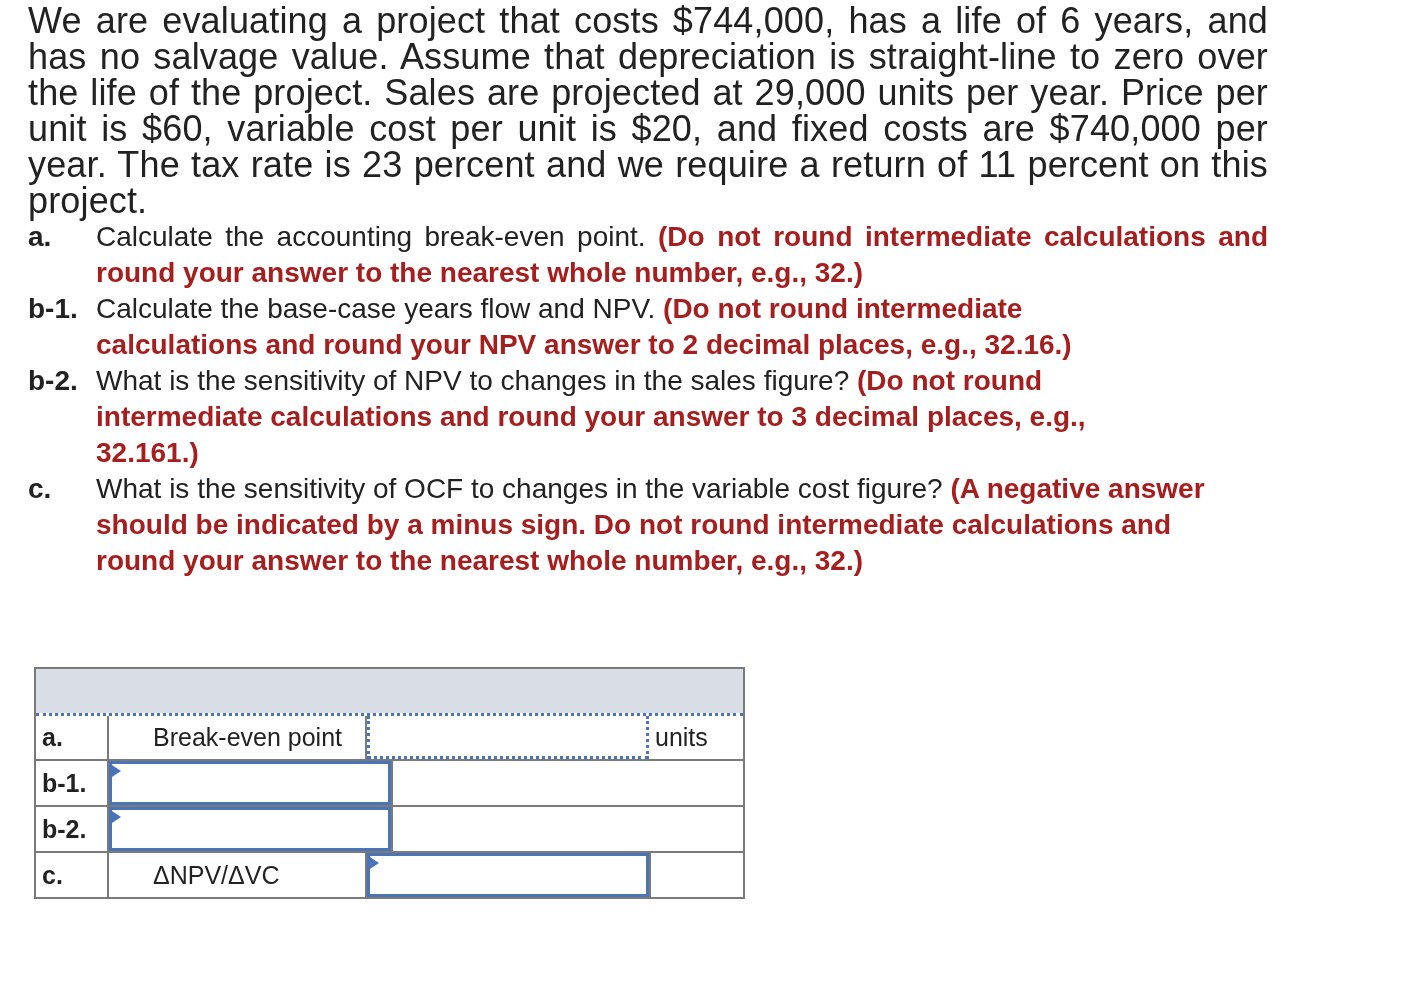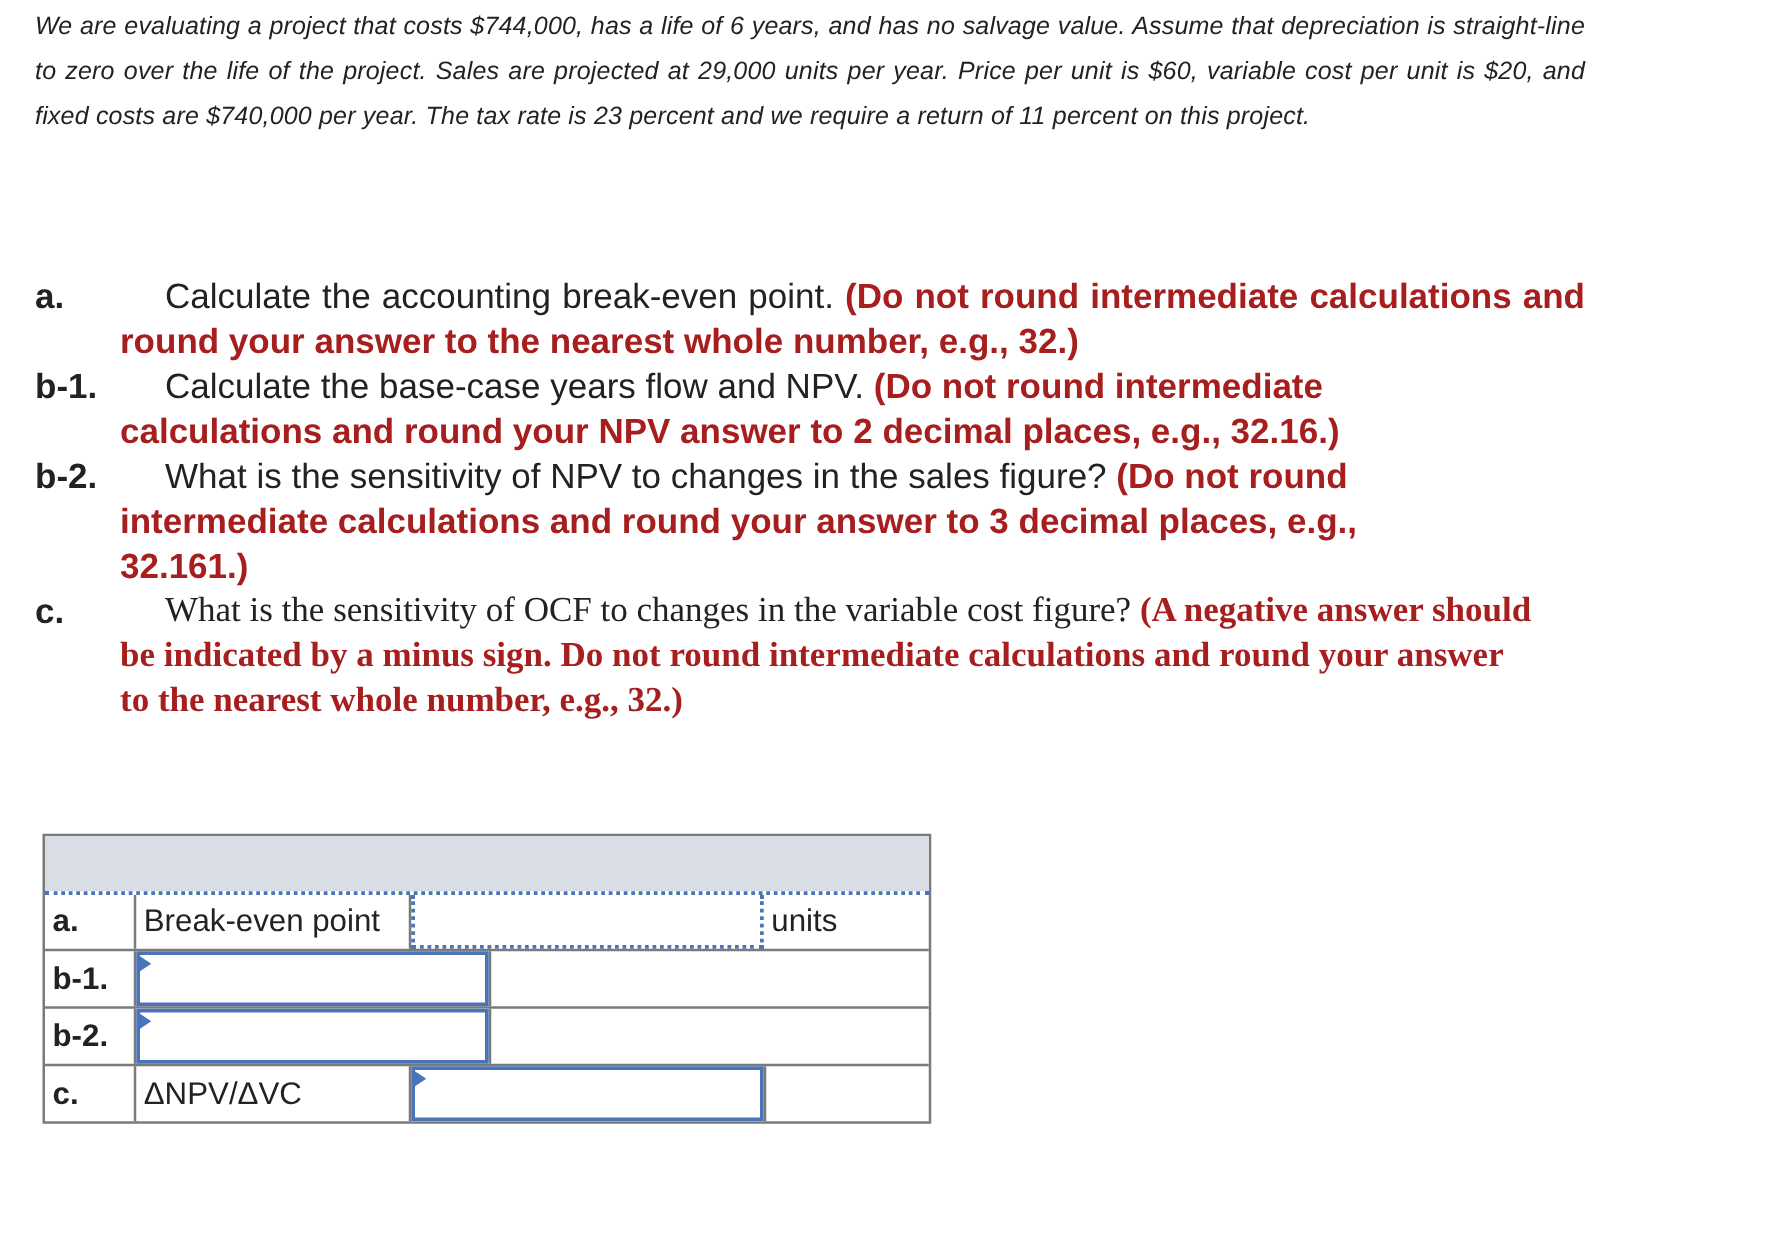--- a/index.html
+++ b/index.html
@@ -13,25 +13,24 @@
       position: relative;
       overflow: hidden;
       font-family: "Liberation Sans", "DejaVu Sans", sans-serif;
       color: #222222;
     }
     .intro {
       position: absolute;
       left: 28px;
       top: 3px;
       width: 1240px;
-      font-size: 20px;
+      font-size: 36px;
       line-height: 36px;
       text-align: justify;
       letter-spacing: 0.15px;
-      font-style: italic;
     }
     .questions {
       position: absolute;
       left: 28px;
       top: 219px;
       width: 1240px;
       font-size: 28px;
       line-height: 36px;
     }
     .q {
@@ -43,21 +42,21 @@
       flex: 0 0 68px;
       font-weight: bold;
     }
     .q-body {
       flex: 1;
     }
     .q-body.justify {
       text-align: justify;
       text-align-last: auto;
     }
-    .q-text { color: #222222; margin-left: 36px; }
+    .q-text { color: #222222; }
     .q-inst { color: #a61e1e; font-weight: bold; }
 
     
     .answer-table {
       position: absolute;
       left: 34px;
       top: 667px;
       width: 711px;
       border: 2px solid #7a7a7a;
       box-sizing: border-box;
@@ -87,20 +86,21 @@
     }
     .c-label {
       width: 73px;
       border-right: 2px solid #7a7a7a;
       font-weight: bold;
       padding-left: 6px;
     }
     .c-desc {
       width: 220px;
       border-right: 2px solid #7a7a7a;
+      margin-left: 38px;
     }
     .c-input {
       width: 282px;
       padding: 0;
       position: relative;
     }
     .c-unit {
       flex: 1;
       border-left: 2px solid #7a7a7a;
       padding-left: 6px;
@@ -160,21 +160,21 @@
   </div>
   <div class="q">
     <span class="q-label">b-2.</span>
     <span class="q-body" style="padding-right:90px;">
       <span class="q-text">What is the sensitivity of NPV to changes in the sales figure?</span>
       <span class="q-inst">(Do not round intermediate calculations and round your answer to 3 decimal places, e.g., 32.161.)</span>
     </span>
   </div>
   <div class="q">
     <span class="q-label">c.</span>
-    <span class="q-body" style="padding-right:40px;font-family:Liberation Serif, serif;">
+    <span class="q-body" style="padding-right:40px;">
       <span class="q-text">What is the sensitivity of OCF to changes in the variable cost figure?</span>
       <span class="q-inst">(A negative answer should be indicated by a minus sign. Do not round intermediate calculations and round your answer to the nearest whole number, e.g., 32.)</span>
     </span>
   </div>
 </div>
 
 <div class="answer-table">
   <div class="table-header"></div>
 
   <div class="row focused">

